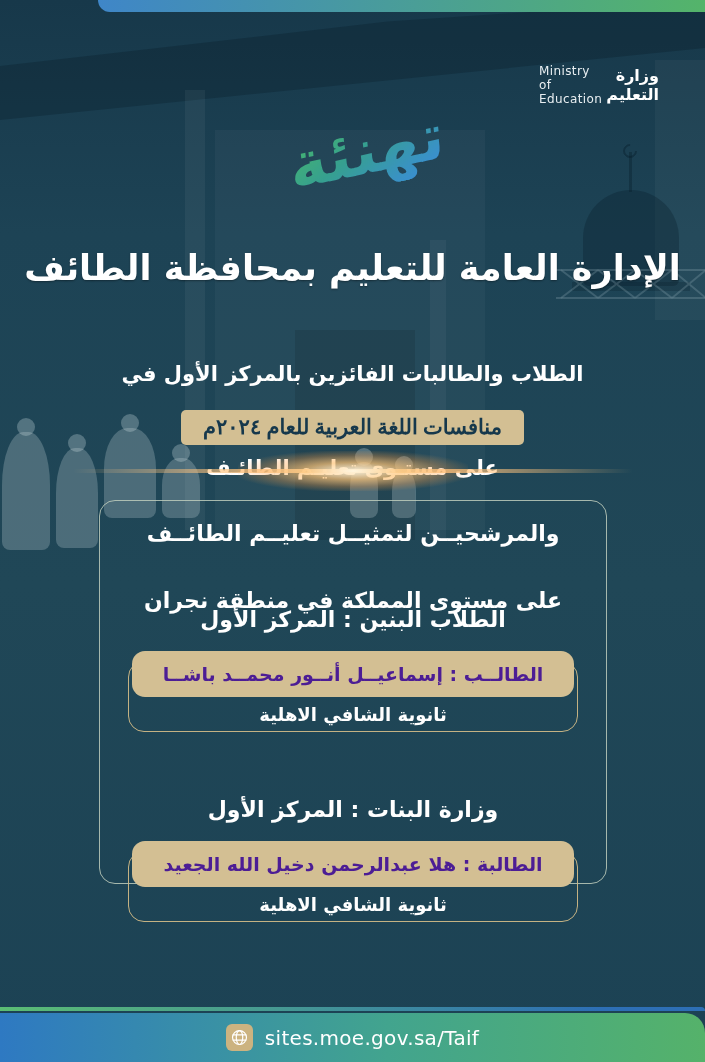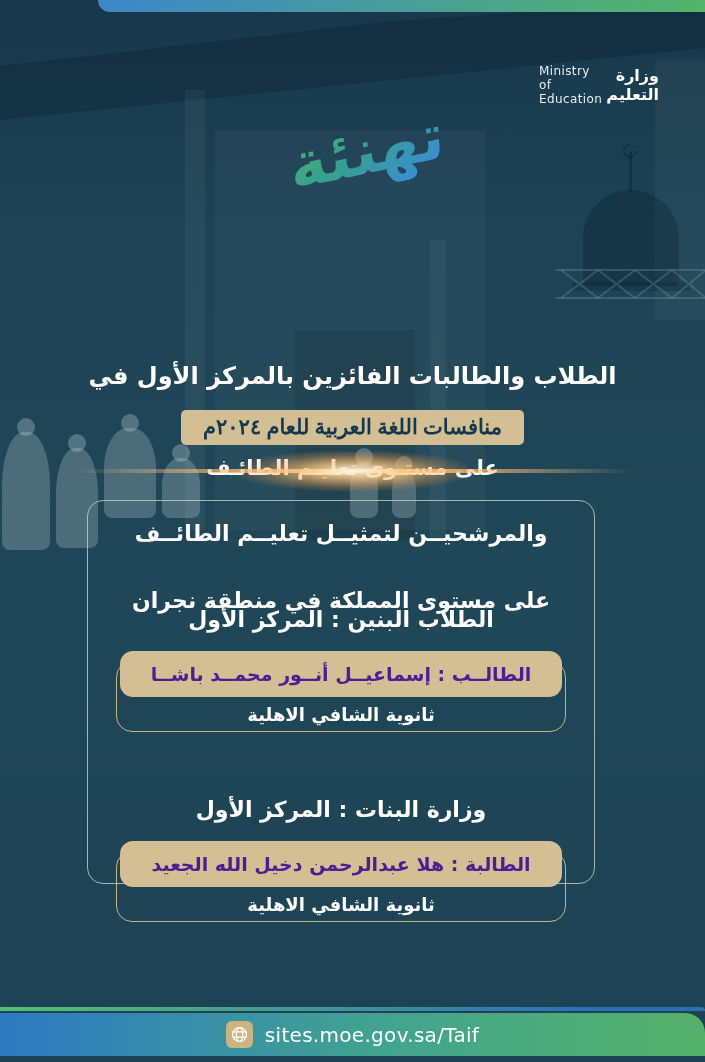--- a/index.html
+++ b/index.html
@@ -42,27 +42,27 @@
   .tahniah span{ font-size:64px; font-weight:bold; transform:rotate(-12deg) skewX(-6deg);
     background:linear-gradient(150deg,#46b56d 10%, #36a08f 45%, #3a8ed2 90%);
     -webkit-background-clip:text; background-clip:text; color:transparent; }
   
   .main-title{ position:absolute; top:248px; left:0; right:0; text-align:center;
     color:#fff; font-size:35px; font-weight:bold; white-space:nowrap;
     text-shadow:0 1px 2px rgba(0,0,0,.35); }
   
   .t-center{ position:absolute; left:0; right:0; text-align:center; color:#fff; font-weight:bold; }
   .congrats-line{ top:328px; font-size:21px; }
-  .students-line{ top:362px; font-size:24px; }
+  .students-line{ top:362px; font-size:21px; }
   .pill-wrap{ position:absolute; top:410px; left:0; right:0; text-align:center; }
   .pill{ display:inline-block; background:#d3bf93; color:#16384c; font-weight:bold;
     font-size:21px; padding:5px 22px; border-radius:5px;font-family:Liberation Serif, serif; }
   .level-line{ top:456px; font-size:21px; letter-spacing:.5px; }
   
-  .panel{ position:absolute; top:500px; left:87px; width:508px; height:384px;
+  .panel{ position:absolute; top:500px; left:99px; width:508px; height:384px;
     border:1.5px solid rgba(190,204,188,.85); border-radius:16px; }
   .panel-line1{ position:absolute; top:20px; left:0; right:0; text-align:center;
     color:#fff; font-weight:bold; font-size:22px; }
   .panel-line2{ position:absolute; top:56px; left:0; right:0; text-align:center;
     color:#fff; font-weight:bold; font-size:22px;margin-top:31px; }
   .section-heading{ position:absolute; left:0; right:0; text-align:center;
     color:#fff; font-weight:bold; font-size:22px; }
   .heading-boys{ top:106px; }
   .heading-girls{ top:296px; }
   .card{ position:absolute; left:28px; width:450px; height:84px; }
@@ -81,21 +81,21 @@
     width:560px; height:60px; pointer-events:none; }
   .flare-streak{ position:absolute; top:28px; left:0; width:560px; height:4px;
     background:linear-gradient(90deg, transparent, rgba(255,195,125,.75) 30%,
       rgba(255,235,200,.95) 50%, rgba(255,195,125,.75) 70%, transparent); }
   .flare-core{ position:absolute; top:10px; left:165px; width:230px; height:40px;
     background:radial-gradient(ellipse at center, rgba(255,246,224,.95) 0%,
       rgba(255,196,118,.7) 30%, rgba(255,160,70,.3) 55%, transparent 75%); }
   
   .accent-line{ position:absolute; top:1007px; left:0; right:0; height:3.5px;
     background:linear-gradient(90deg,#5bbd74, #2d6fb5 85%); border-radius:0 14px 0 0; }
-  .footer-bar{ position:absolute; top:1013px; left:0; right:0; height:43px;
+  .footer-bar{ position:absolute; top:1013px; left:0; right:0; height:49px;
     background:linear-gradient(90deg,#2e79c2 0%, #42a48e 55%, #55b26a 100%);
     border-radius:0 20px 0 0; display:flex; align-items:center; justify-content:center;
     gap:12px; direction:ltr; }
   .globe-chip{ width:27px; height:27px; background:#ccb380; border-radius:6px;
     display:flex; align-items:center; justify-content:center; }
   .footer-url{ color:#fff; font-size:20px; letter-spacing:.3px; }
 </style>
 </head>
 <body>
 
@@ -195,20 +195,21 @@
       </g>
     </svg>
     <div class="logo-ar">وزارة التعليم</div>
     <div class="logo-en">Ministry of Education</div>
   </div>
 
   <div class="tahniah">
     <span>تهنئة</span>
   </div>
 
+  <div class="main-title">الإدارة العامة للتعليم بمحافظة الطائف</div>
 
   <div class="t-center students-line">الطلاب والطالبات الفائزين بالمركز الأول في</div>
   <div class="pill-wrap">
     <span class="pill">منافسات اللغة العربية للعام ٢٠٢٤م</span>
   </div>
   <div class="t-center level-line">على مستـوى تعليـم الطائـف</div>
 
   <div class="panel">
     <div class="panel-line1">والمرشحيــن لتمثيــل تعليــم الطائــف</div>
     <div class="panel-line2">على مستوى المملكة في منطقة نجران</div>

